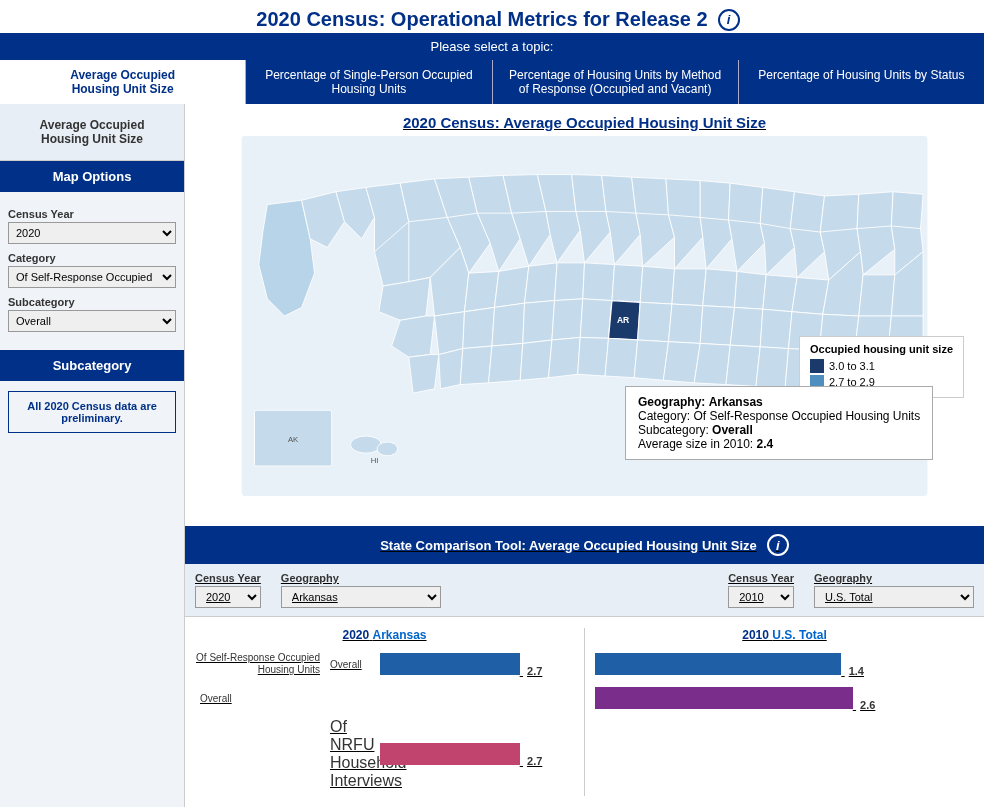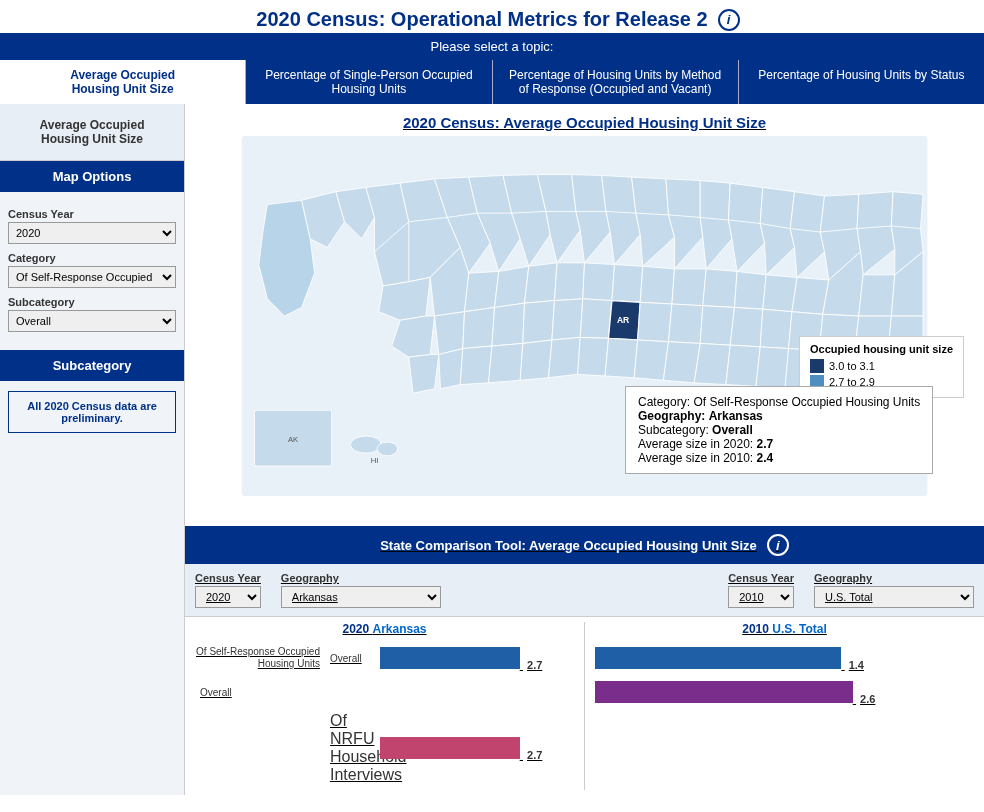--- a/index.html
+++ b/index.html
@@ -48,21 +48,21 @@
     
     .comparison-bar { background: #003087; color: #fff; display: flex; align-items: center; justify-content: center; gap: 10px; padding: 8px; font-size: 13px; font-weight: bold; }
 
     
     .comparison-controls { display: flex; background: #e8eef5; padding: 8px 10px; align-items: center; gap: 20px; }
     .ctrl-group { display: flex; flex-direction: column; gap: 2px; }
     .ctrl-label { font-size: 11px; color: #333; font-weight: bold; }
     .ctrl-select { padding: 3px 6px; font-size: 11px; border: 1px solid #999; }
 
     
-    .bar-chart-area { display: flex; padding: 5px 0; }
+    .bar-chart-area { display: flex; padding: 11px 0; }
     .chart-left { flex: 1; padding: 0 10px; }
     .chart-right { flex: 1; padding: 0 10px; border-left: 1px solid #ccc; }
     .chart-title { text-align: center; font-size: 12px; margin-bottom: 8px; }
     .chart-title .year { font-weight: bold; }
     .chart-title .geo { color: #0066cc; font-weight: bold; }
 
     .bar-row { display: flex; align-items: center; margin-bottom: 6px; min-height: 28px; }
     .bar-row-label { width: 120px; font-size: 10px; color: #333; line-height: 1.2; padding-right: 5px; text-align: right; }
     .bar-row-sub { width: 60px; font-size: 10px; color: #333; padding-left: 5px; }
     .bar-container { flex: 1; position: relative; height: 22px; background: transparent; }
@@ -253,24 +253,23 @@
             <span class="legend-swatch" style="background:#1a3a6b;"></span>
             <span>3.0 to 3.1</span>
           </div>
           <div class="legend-item">
             <span class="legend-swatch" style="background:#4f8fc0;"></span>
             <span>2.7 to 2.9</span>
           </div>
         </div>
 
         <div class="map-tooltip" style="position:absolute; left:430px; top:250px;">
+          <div><b>Geography:</b> <b>Arkansas</b></div>
           <div><span>Category:</span> <span>Of Self-Response Occupied Housing Units</span></div>
-          <div><b>Geography:</b> <b>Arkansas</b></div>
           <div><span>Subcategory:</span> <b>Overall</b></div>
-          <div><span>Average size in 2020:</span> <b>2.7</b></div>
           <div><span>Average size in 2010:</span> <b>2.4</b></div>
         </div>
       </div>
     </div>
 
     <div class="comparison-bar">
       <span>State Comparison Tool: Average Occupied Housing Unit Size</span>
       <span class="info-circle" style="border-color:#fff;color:#fff;">i</span>
     </div>
 

